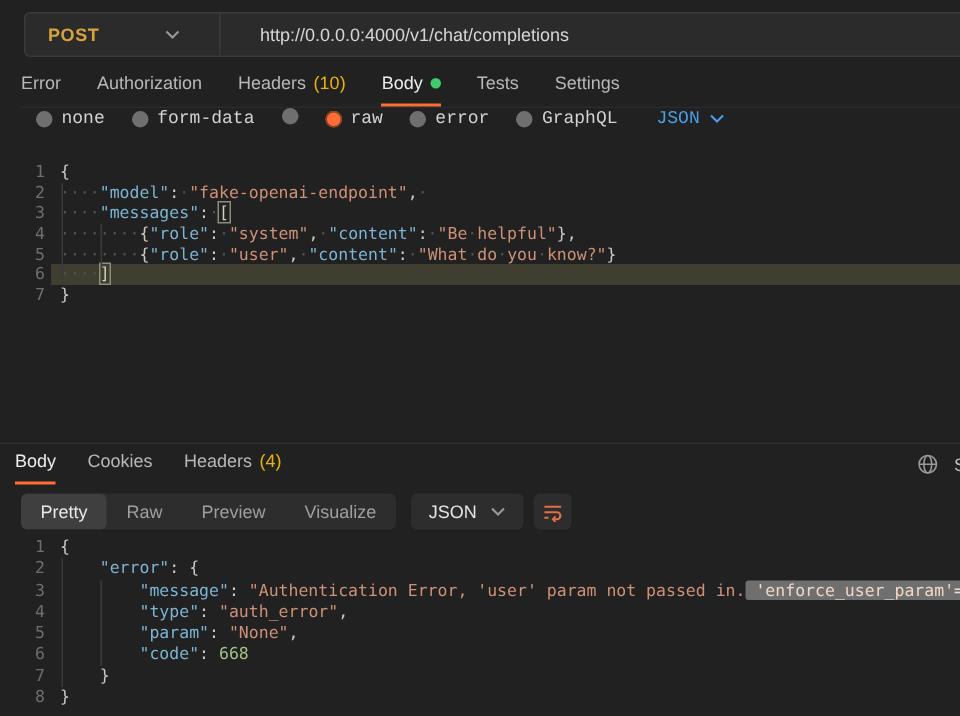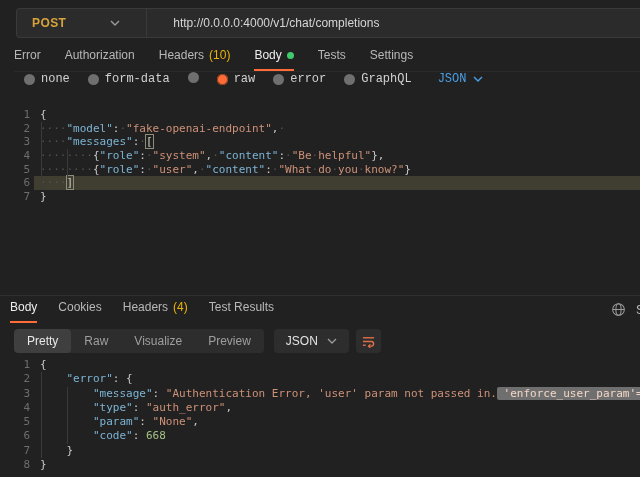--- a/index.html
+++ b/index.html
@@ -181,41 +181,38 @@
         <span>Body</span>
         <span class="underline"></span>
       </div>
       <div class="tab">
         <span>Cookies</span>
       </div>
       <div class="tab">
         <span>Headers</span>
         <span class="badge-green">(4)</span>
       </div>
-      <div class="tab">
-        <span>Test Results</span>
-      </div>
       <div class="resp-right">
       <span class="globe-btn">
         <svg width="15" height="15" viewBox="0 0 16 16" fill="none" stroke="#9a9a9a" stroke-width="1.1">
           <circle cx="8" cy="8" r="6.2"></circle>
             <ellipse cx="8" cy="8" rx="2.8" ry="6.2"></ellipse>
           <line x1="1.8" y1="8" x2="14.2" y2="8"></line>
         </svg>
       </span>
       <span class="clipped-status">S</span>
     </div>
   </div>
 
   <div class="resp-toolbar">
     <div class="seg-group" id="seg-group">
         <div class="seg active">Pretty</div>
         <div class="seg">Raw</div>
+        <div class="seg">Preview</div>
         <div class="seg">Visualize</div>
-        <div class="seg">Preview</div>
       </div>
     <div class="resp-lang">
       <span>JSON</span>
       <svg width="10" height="6" viewBox="0 0 10 6">
           <polyline points="1,1 5,5 9,1" fill="none" stroke="#9a9a9a" stroke-width="1.4"></polyline>
         </svg>
     </div>
     <div class="icon-btn">
       <svg width="15" height="13" viewBox="0 0 16 14" fill="none" stroke="#e0704a" stroke-width="1.5">
         <line x1="2" y1="3" x2="14" y2="3"></line>

